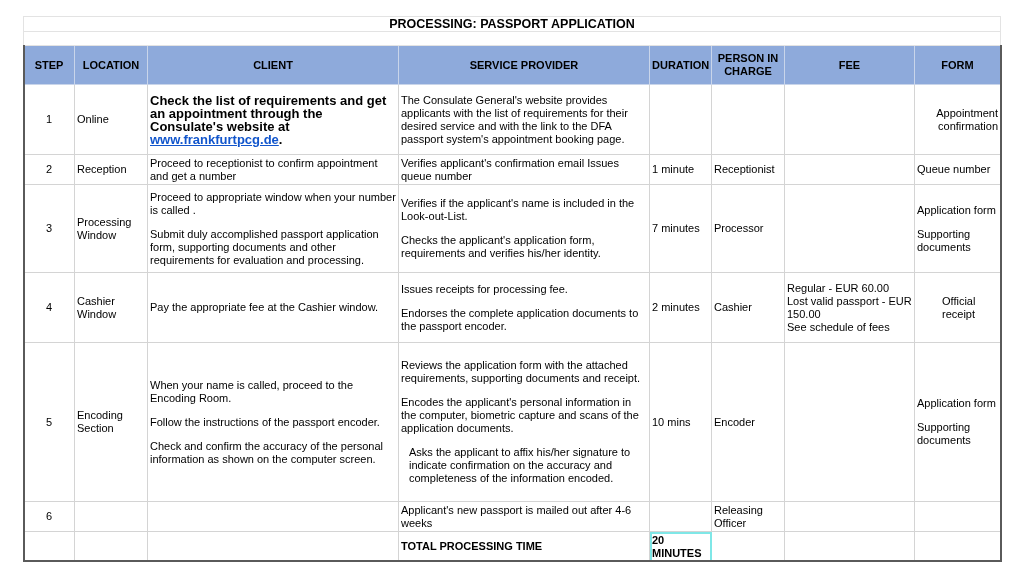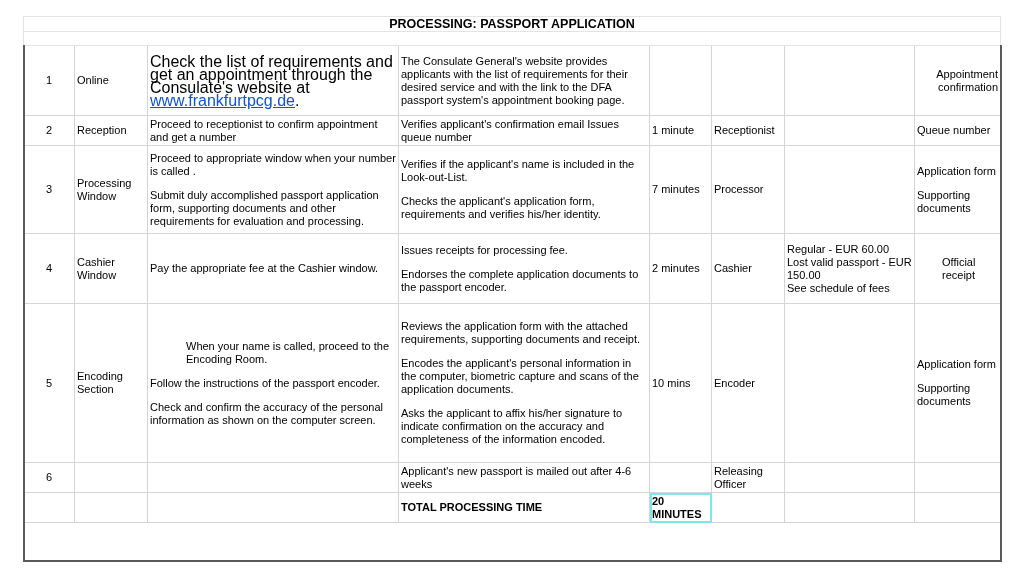--- a/index.html
+++ b/index.html
@@ -9,21 +9,21 @@
   table { border-collapse: collapse; table-layout: fixed; width: 977px; }
   td, th { border: 1px solid #d4d4d4; padding: 0 2px; font-size: 11px; line-height: 13px;
            vertical-align: middle; overflow: hidden; }
   .title-row td { height: 14px; text-align: center; font-weight: bold; font-size: 12.5px;
                   border-color: #e3e3e3; }
   .blank-row td { height: 13px; border-color: #e3e3e3; }
   .hdr th { background: #8eaadb; font-weight: bold; font-size: 11px; height: 38px;
             text-align: center; border-color: #c9d5ea; }
   .c { text-align: center; }
   .l { text-align: left; }
-  .cl { font-size: 16px; }
+  .cl { font-size: 13px; font-weight: bold; }
   .link { color: #1155cc; text-decoration: underline; cursor: pointer; }
   .gap { display: block; height: 11px; }
   .tot { font-weight: bold; }
   .sel { outline: 2px solid #7fe7e7; outline-offset: -2px; }
   .outline-frame { position: absolute; left: 23px; top: 45px; width: 975px; height: 515px;
                    border-left: 2px solid #5a5a5a; border-right: 2px solid #5a5a5a;
                    border-bottom: 2px solid #5a5a5a; pointer-events: none; }
 </style>
 </head>
 <body>
@@ -39,20 +39,30 @@
         <col style="width:73px">
         <col style="width:130px">
         <col style="width:86px">
   </colgroup>
   <tbody>
         <tr class="title-row">
     <td colspan="8">PROCESSING: PASSPORT APPLICATION</td>
   </tr>
   <tr class="blank-row">
     <td colspan="8"></td>
+  </tr>
+  <tr class="hdr">
+    <th>STEP</th>
+    <th>LOCATION</th>
+    <th>CLIENT</th>
+    <th>SERVICE PROVIDER</th>
+    <th>DURATION</th>
+    <th>PERSON IN CHARGE</th>
+    <th>FEE</th>
+    <th>FORM</th>
   </tr>
   </tbody>
       <tbody id="body-rows">
         <tr style="height: 70px;">
           <td class="c">1</td>
           <td class="l">Online</td>
           <td class="l cl"><span>Check the list of requirements and get an appointment through the Consulate's website at </span><span class="link">www.frankfurtpcg.de</span><span>.</span></td>
           <td class="l">
             <span style="display: block;">The Consulate General's website provides applicants with the list of requirements for their desired service and with the link to the DFA passport system's appointment booking page.</span>
           </td>
@@ -120,32 +130,32 @@
             <span style="display: block;">See schedule of fees</span>
           </td>
           <td class="l">
             <span style="display: block; margin-left: 25px;">Official receipt</span>
           </td>
         </tr>
         <tr style="height: 159px;">
           <td class="c">5</td>
           <td class="l">Encoding Section</td>
           <td class="l">
-            <span style="display: block; margin-left: 36px;">When your name is called, proceed to the Encoding Room.</span>
+            <span style="display: block;">When your name is called, proceed to the Encoding Room.</span>
             <span class="gap"></span>
             <span style="display: block;">Follow the instructions of the passport encoder.</span>
             <span class="gap"></span>
             <span style="display: block;">Check and confirm the accuracy of the personal information as shown on the computer screen.</span>
           </td>
           <td class="l">
             <span style="display: block;">Reviews the application form with the attached requirements, supporting documents and receipt.</span>
             <span class="gap"></span>
             <span style="display: block;">Encodes the applicant's personal information in the computer, biometric capture and scans of the application documents.</span>
             <span class="gap"></span>
-            <span style="display: block;">Asks the applicant to affix his/her signature to indicate confirmation on the accuracy and completeness of the information encoded.</span>
+            <span style="display: block; margin-left: 8px;">Asks the applicant to affix his/her signature to indicate confirmation on the accuracy and completeness of the information encoded.</span>
           </td>
           <td class="l">10 mins</td>
           <td class="l">Encoder</td>
           <td class="l"></td>
           <td class="l">
             <span style="display: block;">Application form</span>
             <span class="gap"></span>
             <span style="display: block;">Supporting documents</span>
           </td>
         </tr>

